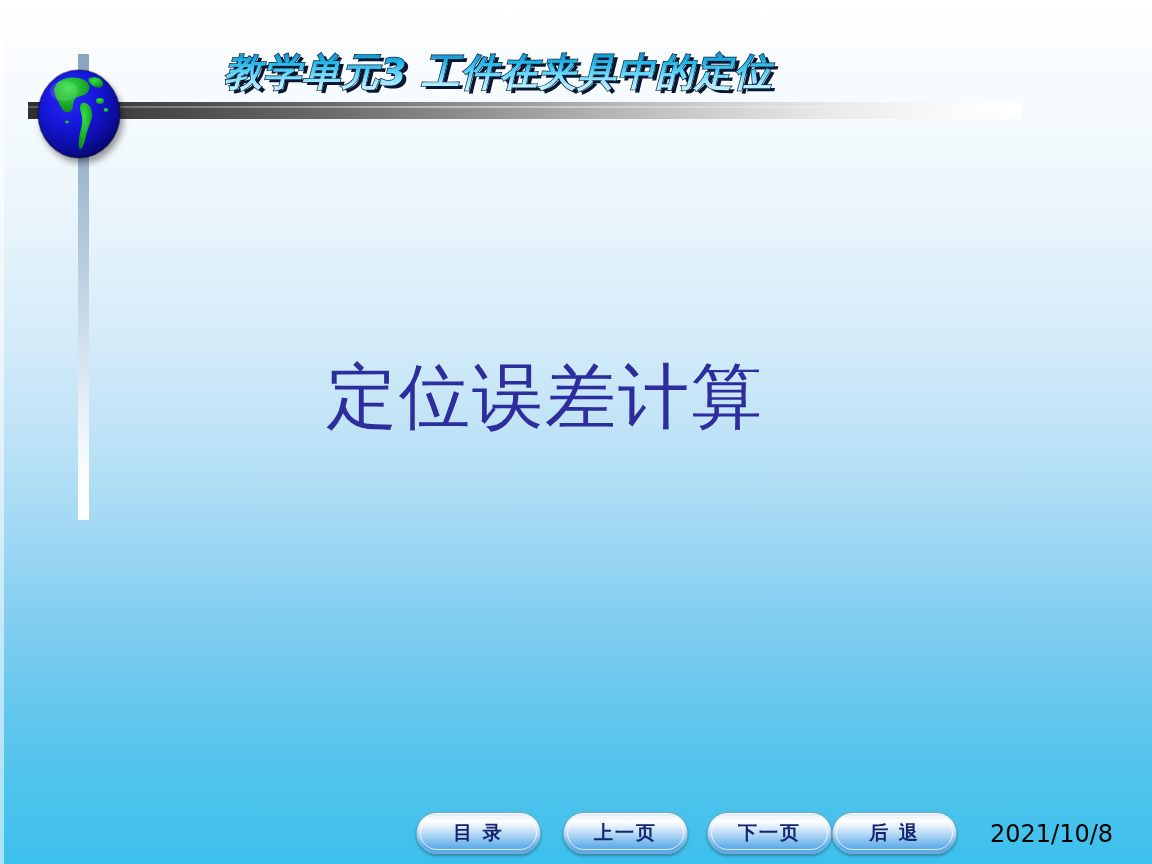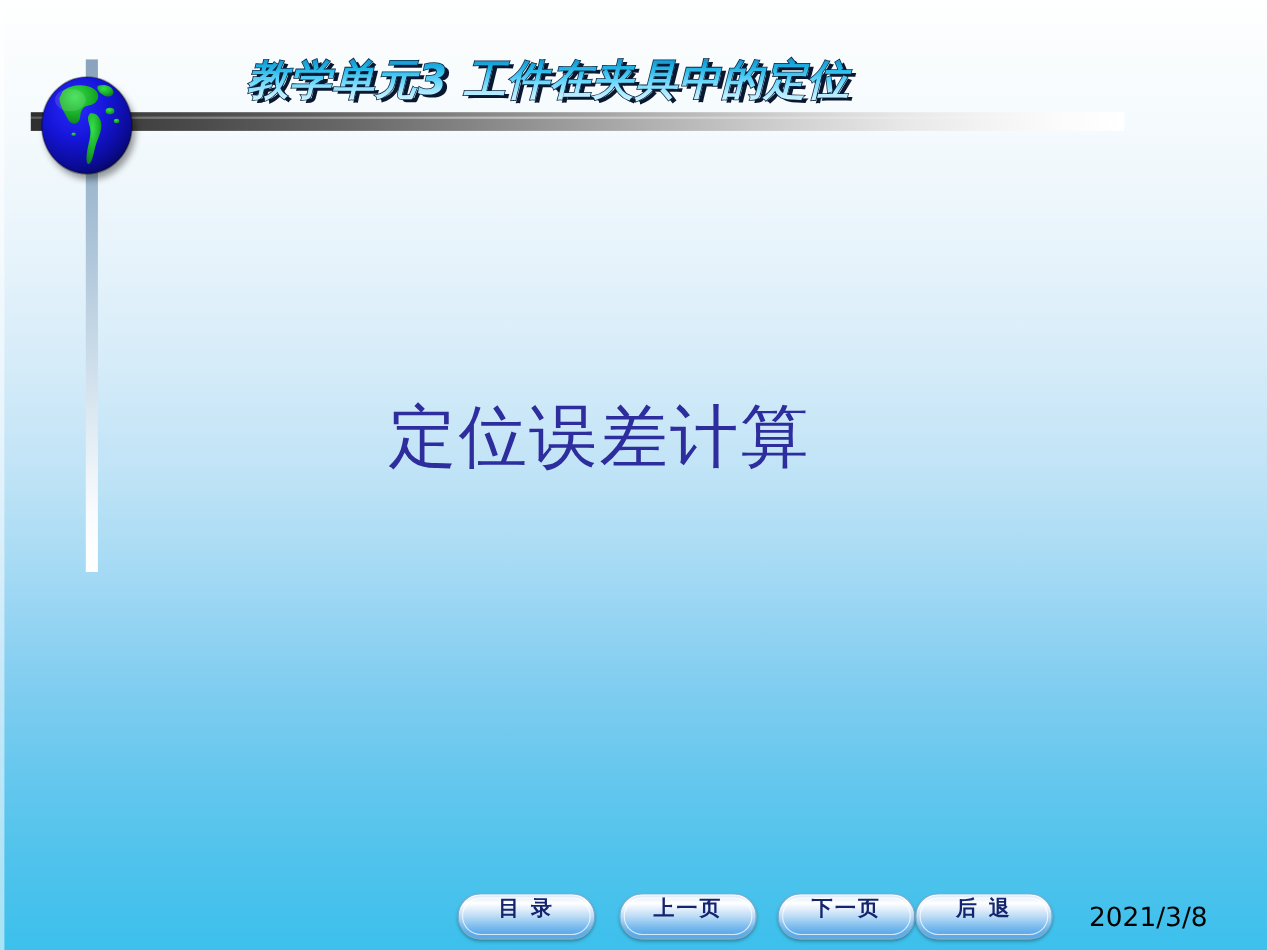--- a/index.html
+++ b/index.html
@@ -105,21 +105,21 @@
 
   
   .main-title {
     position: absolute;
     left: 0;
     top: 341px;
     width: 1090px;
     text-align: center;
     z-index: 10;
     font-family: "DejaVu Sans", "Liberation Sans", sans-serif;
-    font-size: 62px;
+    font-size: 71px;
     line-height: 112px;
     color: #2d2d9e;
     letter-spacing: 2px;
     white-space: nowrap;
   }
 
   
   .navbar {
     position: absolute;
     left: 416px;
@@ -134,20 +134,21 @@
     height: 42px;
     border-radius: 21px;
     background: linear-gradient(to bottom,
         #d6e6f6 0%, #eaf3fc 10%, #ffffff 20%,
         #e2eefb 34%, #bcdcf6 50%, #86c1ef 70%,
         #63aeea 85%, #59a8e8 100%);
     border: 1px solid #7fa9c8;
     box-shadow: 0 2px 3px rgba(0,0,0,0.30),
                 inset 0 1px 0 rgba(255,255,255,0.85);
     display: flex;
+    align-items: center;
     justify-content: center;
     color: #14246e;
     font-size: 19px;
     font-weight: bold;
     letter-spacing: 2px;
     cursor: pointer;
     box-sizing: border-box;
   }
   .navbtn .ring {
     position: absolute;
@@ -256,15 +257,15 @@
     <div class="navbtn" id="btn-next">
       <span class="ring"></span>
       <span class="lbl">下一页</span>
     </div>
     <div class="navbtn" id="btn-back">
       <span class="ring"></span>
       <span class="lbl">后  退</span>
     </div>
   </div>
 
-  <div class="date-stamp">2021/3/8</div>
+  <div class="date-stamp">2021/10/8</div>
 
 </div>
 
 </body></html>

